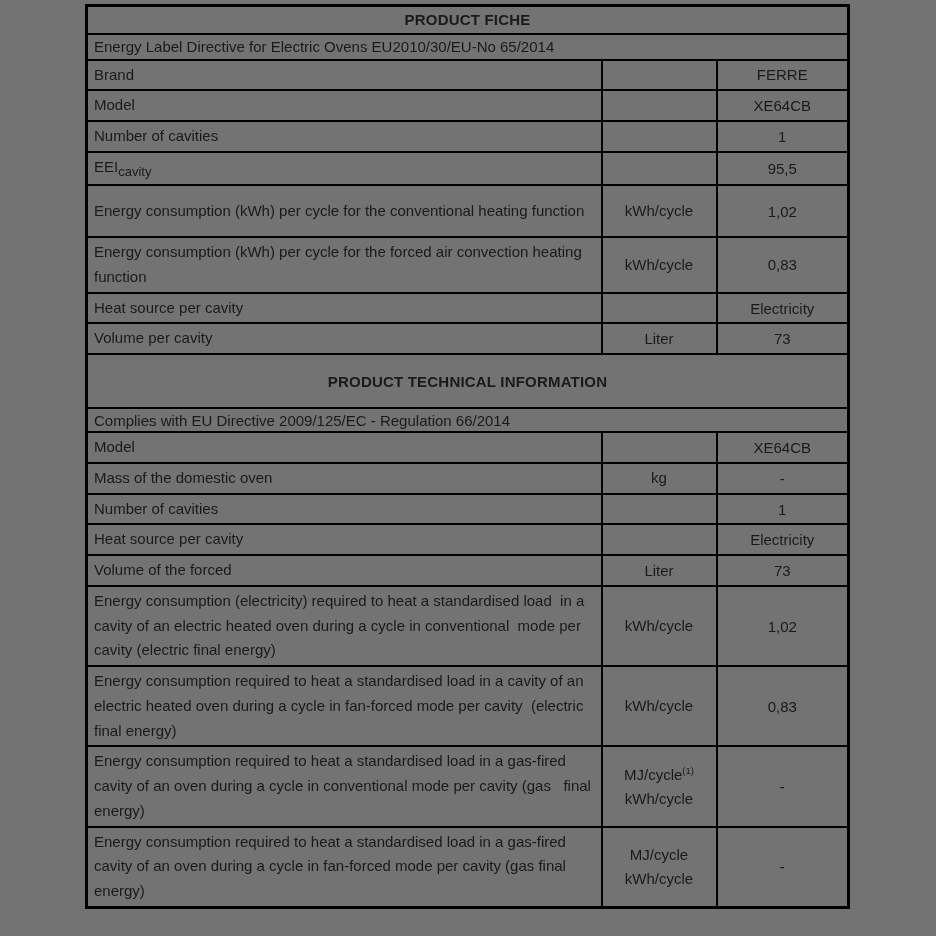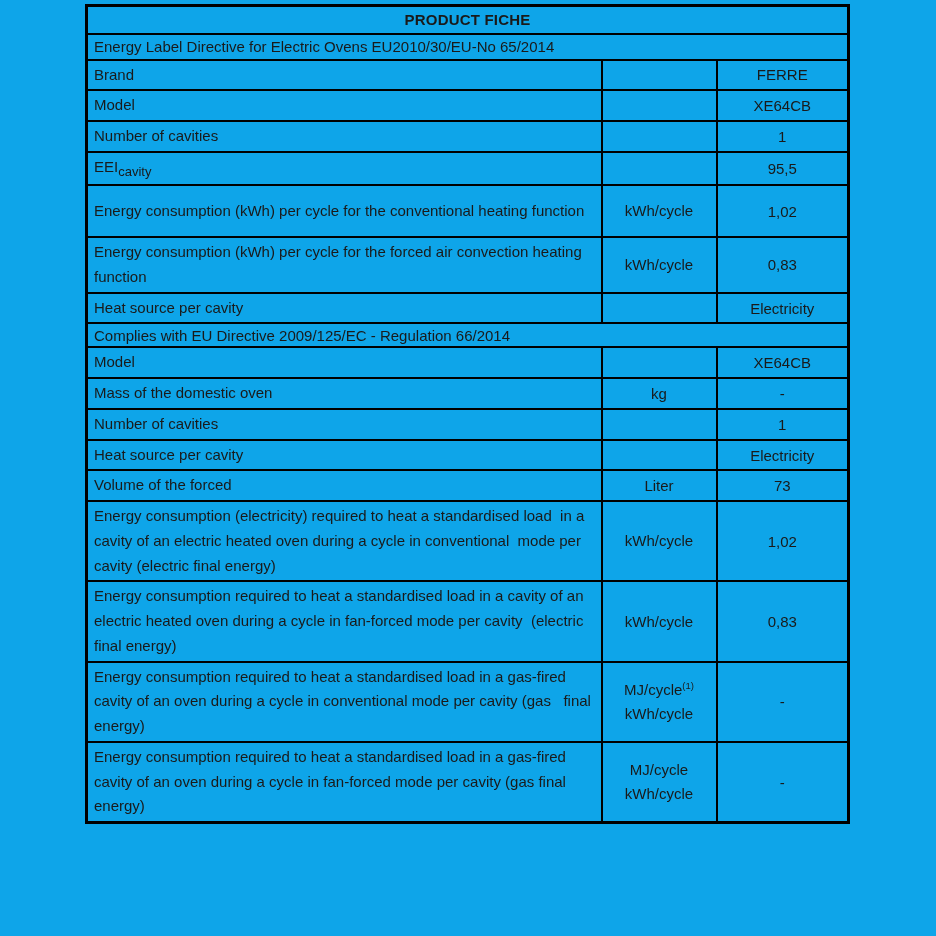--- a/index.html
+++ b/index.html
@@ -4,21 +4,21 @@
 <style>
   html, body {
     margin: 0;
     padding: 0;
     background: #ffffff;
   }
   .page {
     position: relative;
     width: 936px;
     height: 936px;
-    background: #0ea5e9;
+    background: #737373;
     font-family: "Liberation Sans", sans-serif;
     color: #1a1a1a;
   }
   table.fiche {
     position: absolute;
     left: 85px;
     top: 4px;
     width: 762px;
     border-collapse: collapse;
     table-layout: fixed;
@@ -111,20 +111,28 @@
         <tr style="height: 48px;">
           <td class="label"><span>Energy consumption (kWh) per cycle for the forced air convection heating function</span></td>
           <td class="unit"><span>kWh/cycle</span></td>
           <td class="value">0,83</td>
         </tr>
         <tr style="height: 25px;">
           <td class="label"><span>Heat source per cavity</span></td>
           <td class="unit"></td>
           <td class="value">Electricity</td>
         </tr>
+        <tr style="height: 25px;">
+          <td class="label"><span>Volume per cavity</span></td>
+          <td class="unit"><span>Liter</span></td>
+          <td class="value">73</td>
+        </tr>
+        <tr style="height: 54px;">
+          <td colspan="3" class="section">PRODUCT TECHNICAL INFORMATION</td>
+        </tr>
         <tr style="height: 24px;">
           <td colspan="3" class="full">Complies with EU Directive 2009/125/EC - Regulation 66/2014</td>
         </tr>
         <tr style="height: 25px;">
           <td class="label"><span>Model</span></td>
           <td class="unit"></td>
           <td class="value">XE64CB</td>
         </tr>
         <tr style="height: 25px;">
           <td class="label"><span>Mass of the domestic oven</span></td>

